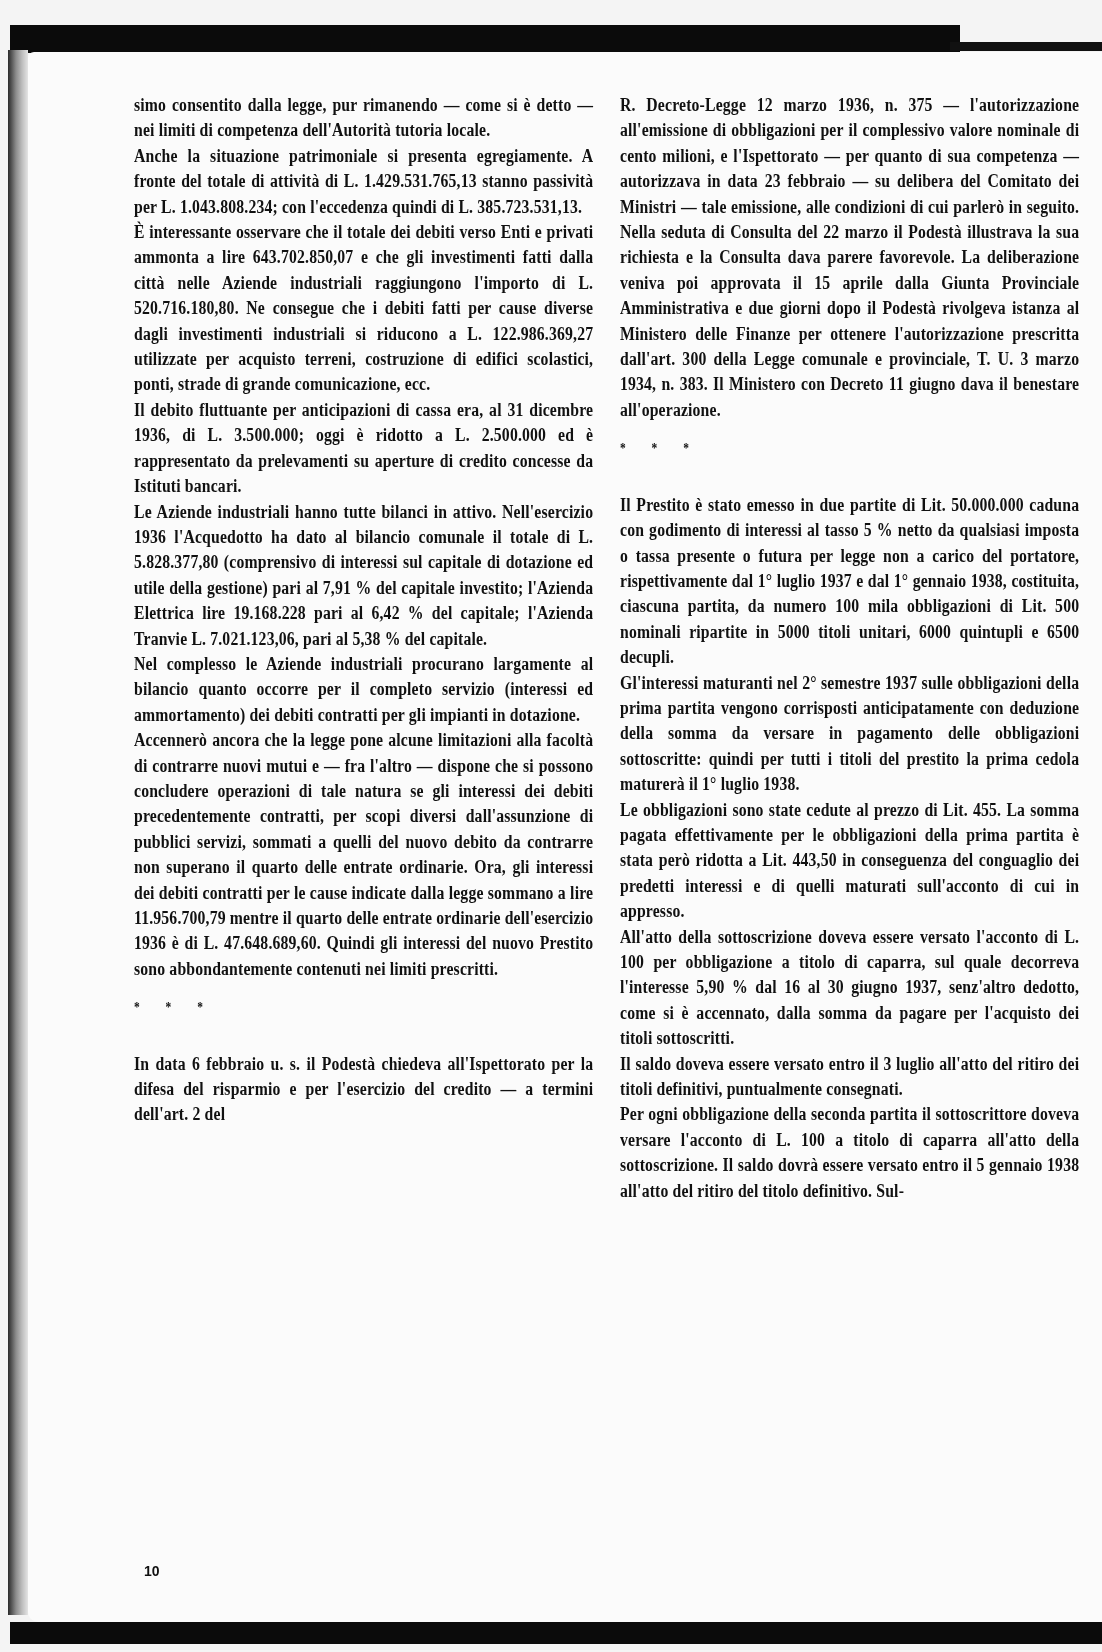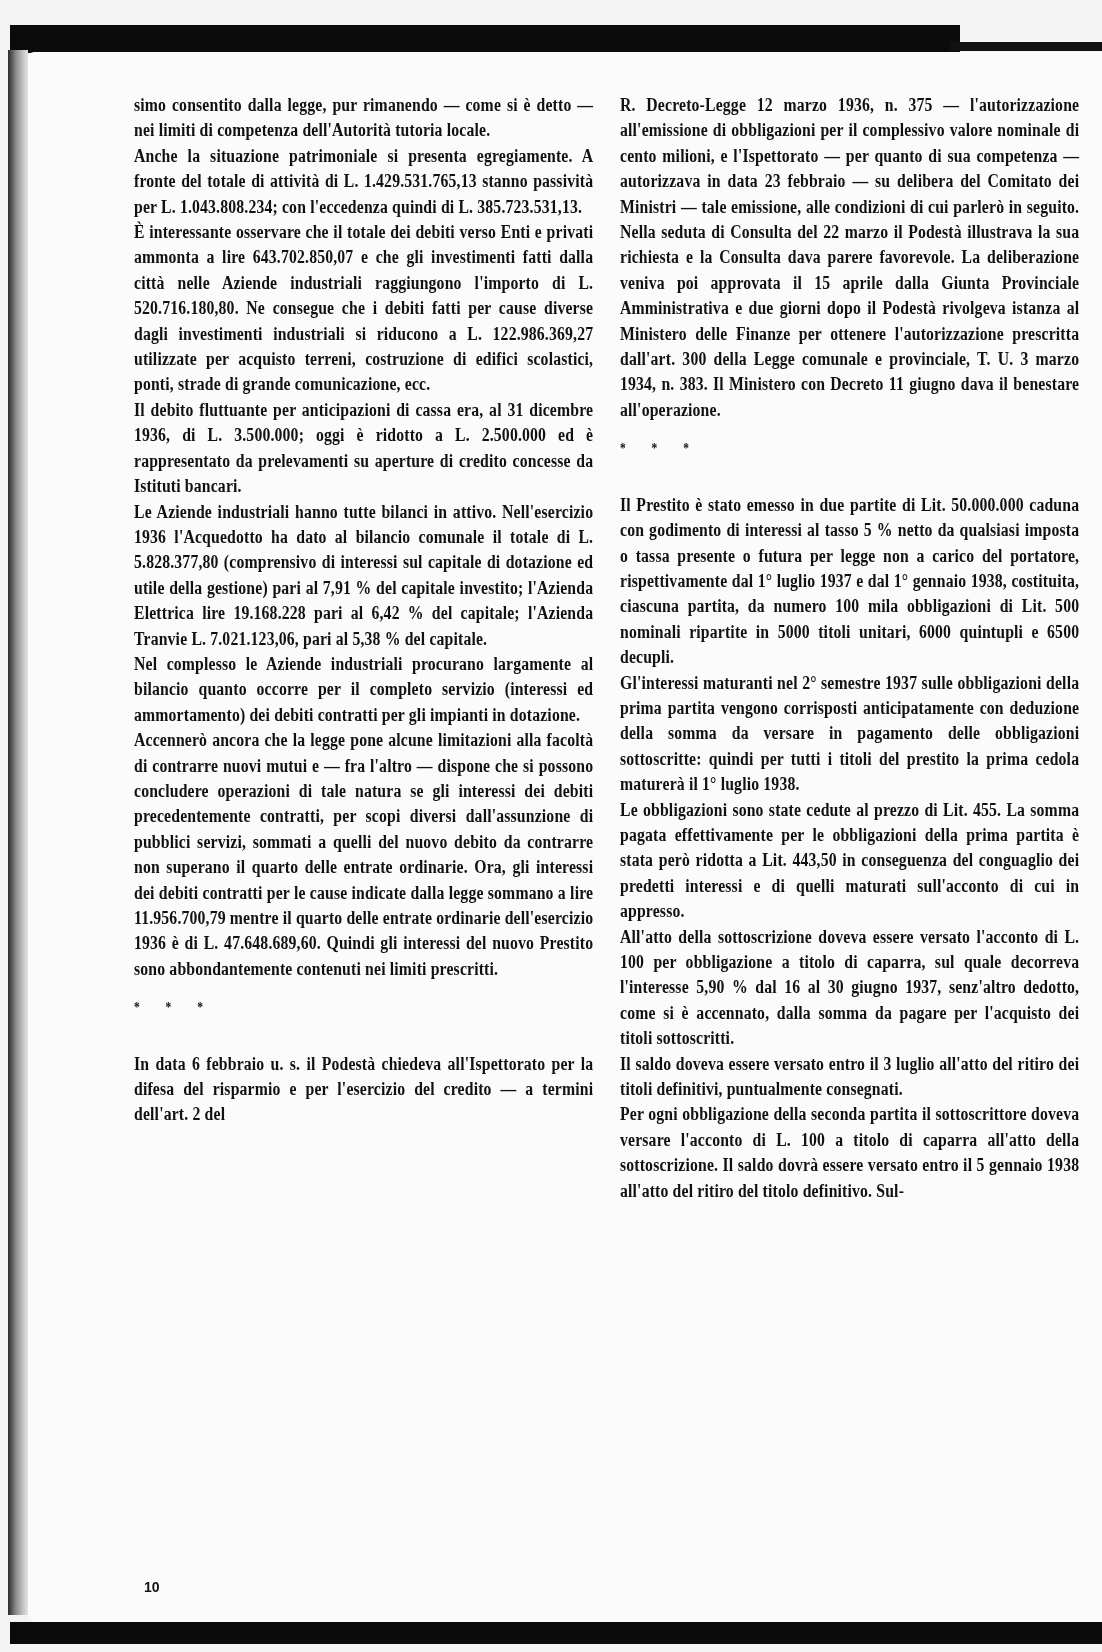--- a/index.html
+++ b/index.html
@@ -38,21 +38,20 @@
   .col-right { left: 620px; width: 560px; }
   .col p { margin: 0; text-align: justify; }
   .stars {
     text-align: center; font-size: 14px; letter-spacing: 14px;
     margin: 14px 0 30px 0 !important;
   }
   .page-number {
     position: absolute; left: 144px; top: 1563px;
     font-size: 14px; font-weight: bold; color: #111;
     font-family: "Liberation Sans", sans-serif;
-    margin-top: 16px;
   }
 </style>
 </head>
 <body>
 
 <div class="frame-top"></div>
 <div class="frame-top-thin"></div>
 <div class="frame-left"></div>
 
 <div class="page"></div>

